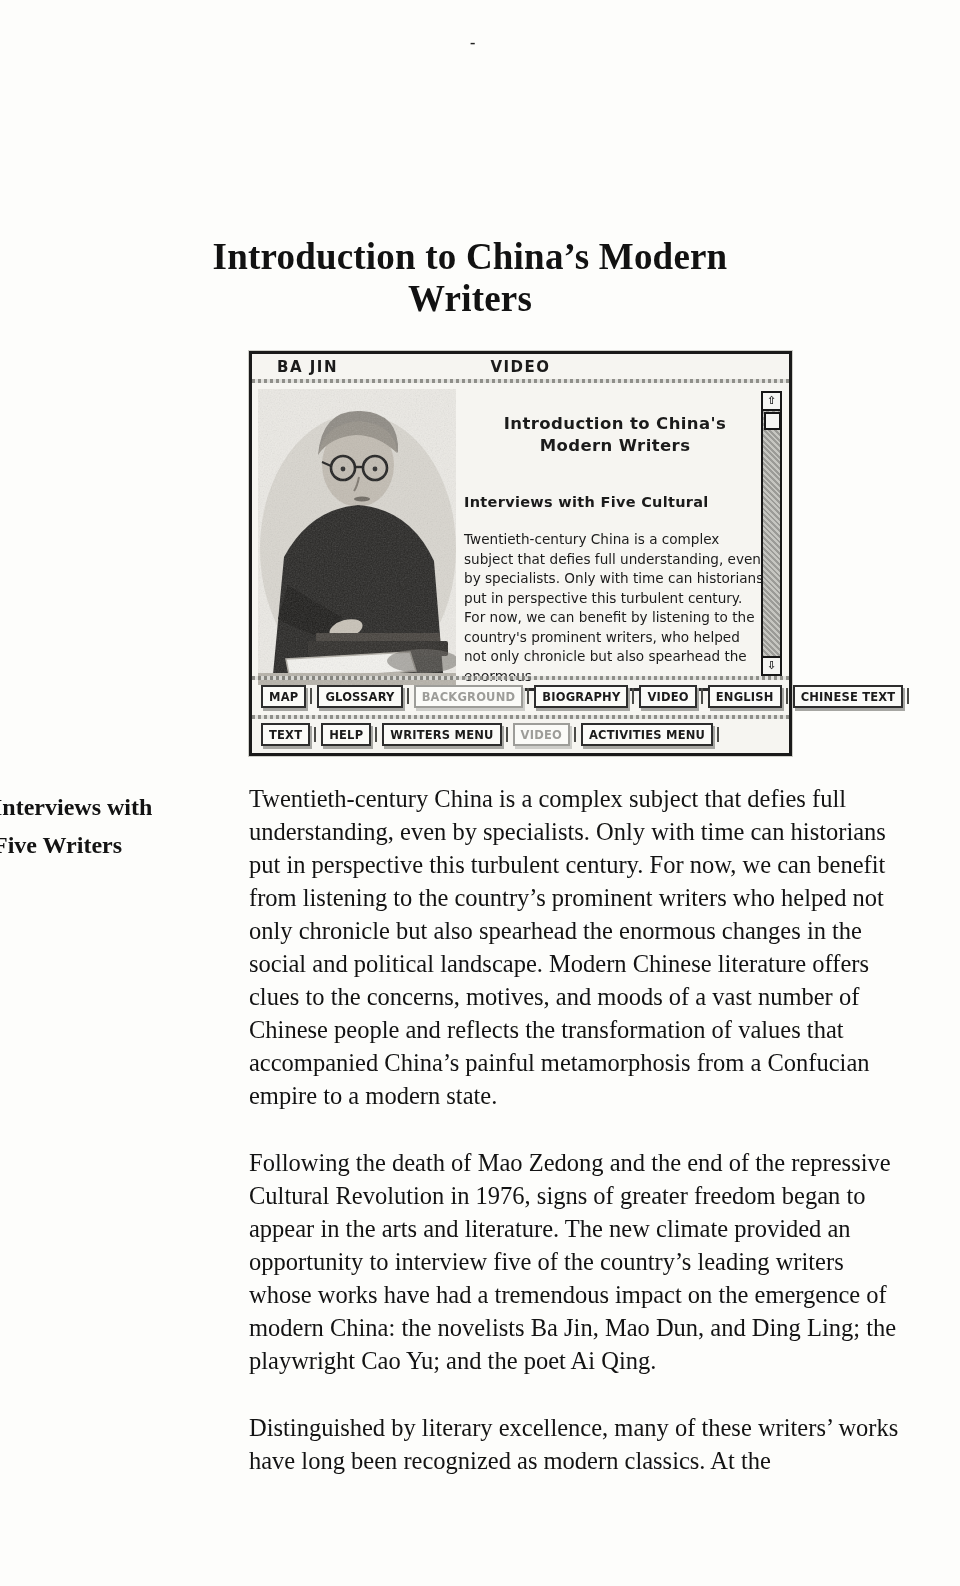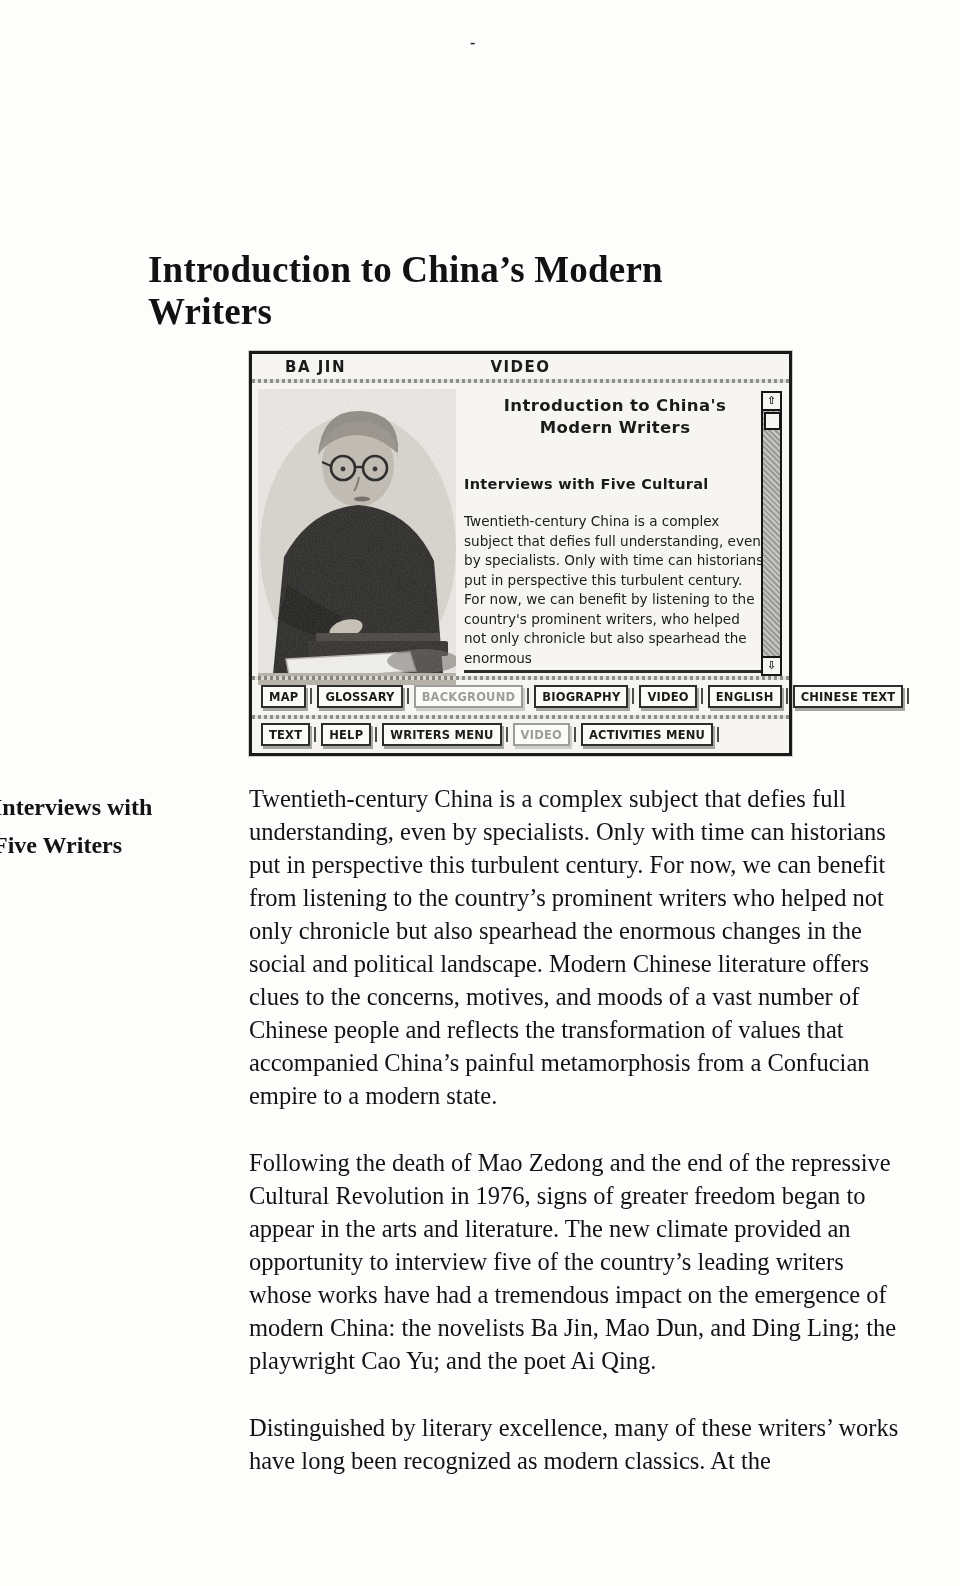--- a/index.html
+++ b/index.html
@@ -5,41 +5,41 @@
   html,body{margin:0;padding:0;}
   body{
     width:960px;height:1586px;position:relative;overflow:hidden;
     background:#fdfdfb;color:#161616;
     font-family:"Liberation Serif", serif;
   }
   
   .top-mark{position:absolute;left:470px;top:34px;font:bold 16px "Liberation Serif",serif;color:#222;}
 
   .page-title{
-    position:absolute;top:224px;left:148px;width:644px;
+    position:absolute;top:211px;left:148px;width:644px;text-align:center;
     font:bold 37px/1.15 "Liberation Serif",serif;letter-spacing:.2px;color:#121212;
   }
 
   
   .crt{
     position:absolute;left:249px;top:351px;width:543px;height:405px;box-sizing:border-box;
     border:3px solid #1a1a1a;background:#f6f5f1;
     display:flex;flex-direction:column;
     font-family:"DejaVu Sans",sans-serif;color:#1b1b1b;
     box-shadow:0 0 0 1px #cfcfc9;
   }
-  .crt-header{flex:0 0 25px;position:relative;display:flex;align-items:center;padding:0 33px;}
+  .crt-header{flex:0 0 25px;position:relative;display:flex;align-items:center;padding:0 25px;}
   .hdr-left{font:bold 15px "DejaVu Sans",sans-serif;letter-spacing:1.5px;}
   .hdr-center{position:absolute;left:0;right:0;text-align:center;font:bold 15px "DejaVu Sans",sans-serif;letter-spacing:1.5px;}
   .stipple{height:4px;background:repeating-linear-gradient(90deg,#7d7d78 0 3px,#dededa 3px 6px);opacity:.85;}
 
   .crt-main{flex:1 1 auto;position:relative;}
   .photo{position:absolute;left:6px;top:6px;width:198px;height:296px;}
 
-  .crt-text{position:absolute;left:212px;top:12px;width:302px;}
+  .crt-text{position:absolute;left:212px;top:30px;width:302px;}
   .crt-title{text-align:center;font:bold 16.5px/22px "DejaVu Sans",sans-serif;letter-spacing:.4px;}
   .crt-heading{margin-top:37px;font:bold 14.5px "DejaVu Sans",sans-serif;letter-spacing:.3px;}
   .crt-body{margin-top:20px;font:13.6px/19.5px "DejaVu Sans",sans-serif;
     border-bottom:3px solid #2c2c2c;padding-bottom:2px;}
 
   .scrollbar{position:absolute;right:7px;top:8px;width:21px;height:285px;box-sizing:border-box;
     border:2px solid #161616;
     background:repeating-linear-gradient(45deg,#9b9b97 0 2px,#c6c6c1 2px 4px);}
   .sb-btn{position:absolute;left:0;right:0;height:16px;background:#f5f5f2;text-align:center;
     font:bold 11px/15px "DejaVu Sans",sans-serif;color:#1b1b1b;cursor:pointer;}

